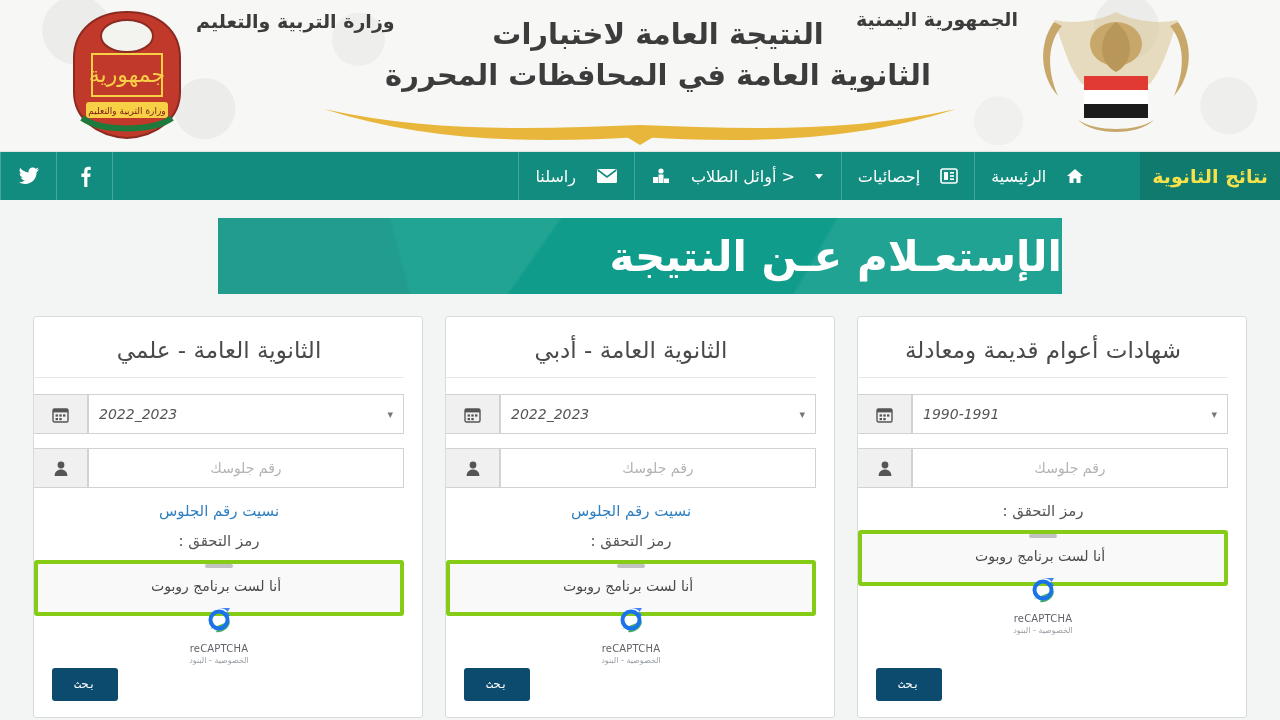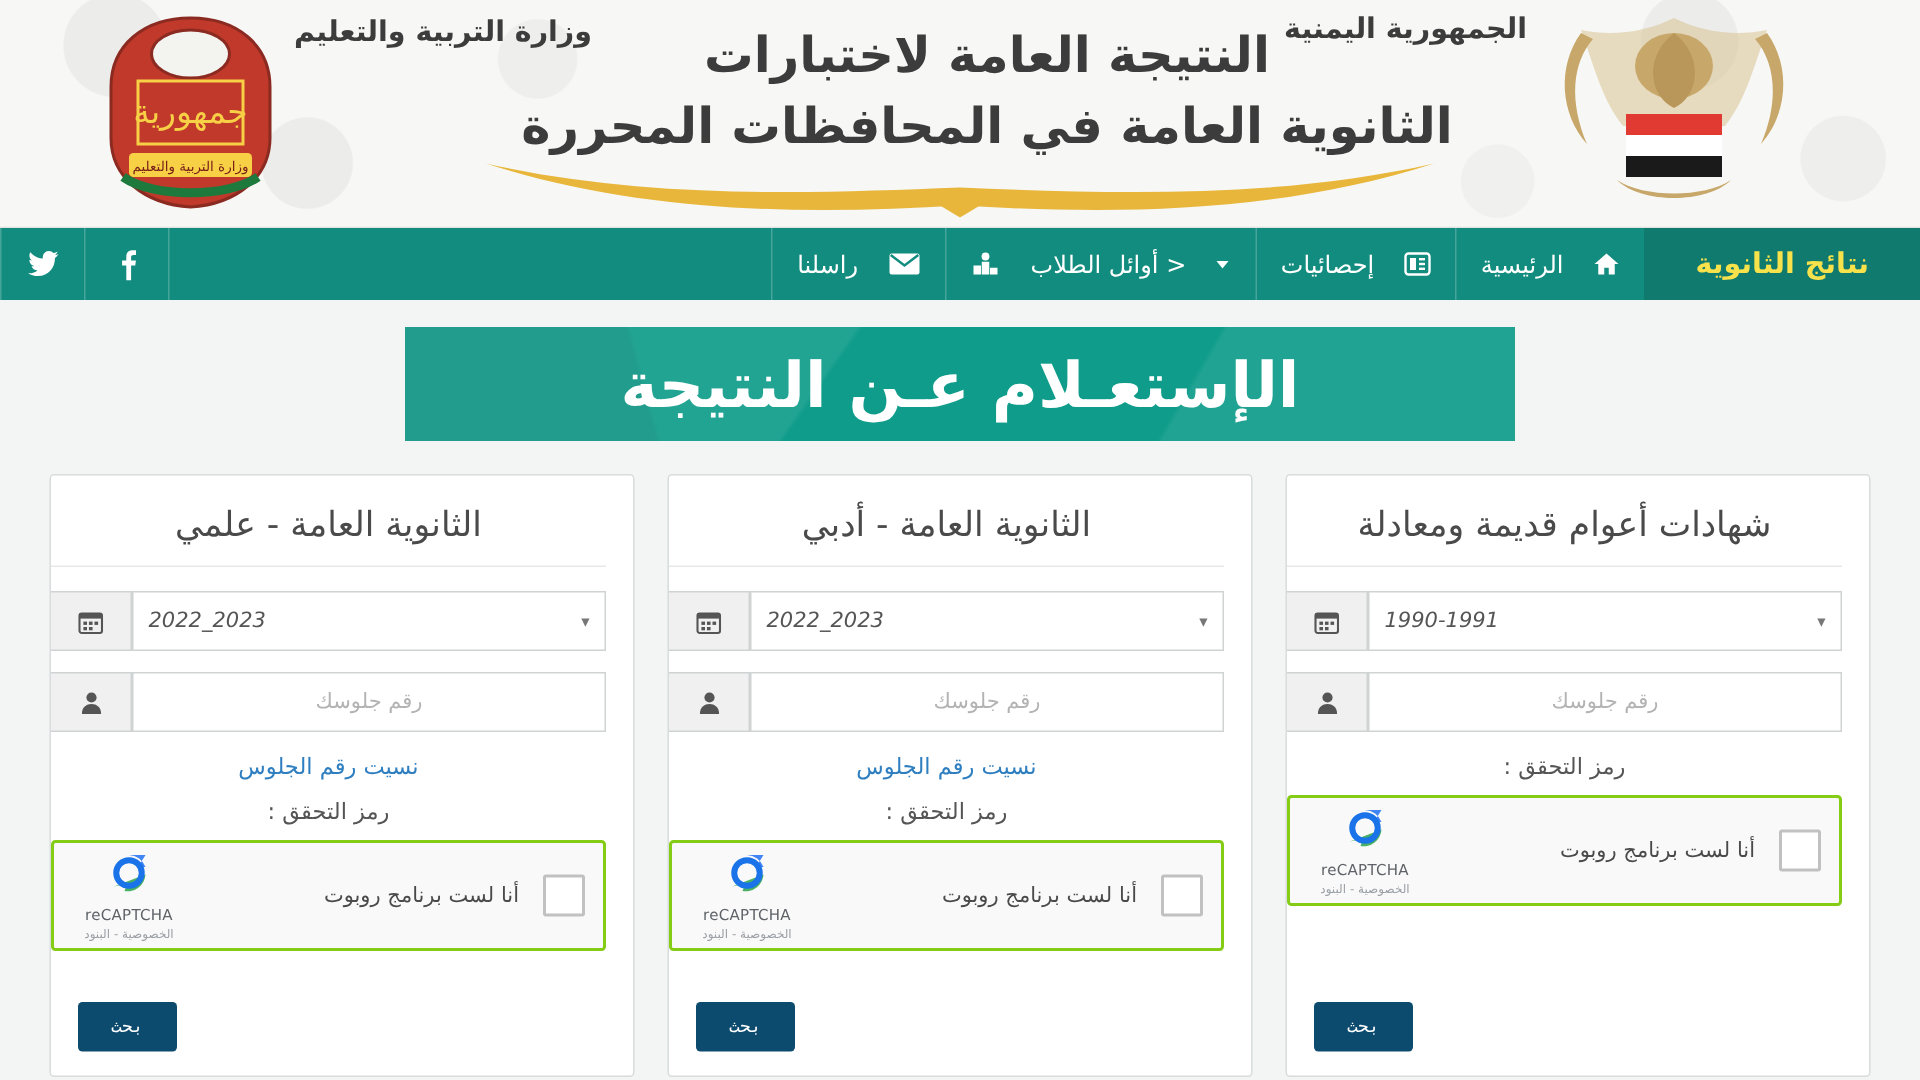--- a/index.html
+++ b/index.html
@@ -42,21 +42,21 @@
       linear-gradient(#f7f7f5, #f7f7f5);
   }
 
   .header-title {
     position: absolute;
     top: 14px;
     left: 0;
     right: 0;
     text-align: center;
     color: #3c3c3c;
-    font-size: 33px;
+    font-size: 29px;
     font-weight: bold;
     line-height: 1.42;
     letter-spacing: 0px;
     padding-left: 36px;
   }
   .header-title .line2 { display: block; }
 
   .swoosh {
     position: absolute;
     bottom: 6px;
@@ -108,24 +108,25 @@
     display: flex;
     flex-direction: row;
     align-items: stretch;
     color: #ffffff;
   }
   .nav-brand {
     background: #0f7a6d;
     color: #f7e24c;
     display: flex;
     align-items: center;
-    padding: 0 34px;
+    padding: 0 12px;
     font-size: 19px;
     font-weight: bold;
     white-space: nowrap;
+    margin-left: 40px;
   }
   .nav-item {
     display: flex;
     align-items: center;
     gap: 20px;
     padding: 0 16px;
     font-size: 16px;
     white-space: nowrap;
     border-left: 1px solid rgba(255,255,255,0.22);
     color: #ffffff;
@@ -150,26 +151,25 @@
   }
 
   
   .title-banner-wrap {
     display: flex;
     justify-content: center;
     margin-top: 18px;
   }
   .title-banner {
     position: relative;
-    width: 740px;
+    width: 844px;
     height: 76px;
     background: #0f9c8a;
     display: flex;
     align-items: center;
-    justify-content: center;
     overflow: hidden;
   }
   .title-banner::before {
     content: "";
     position: absolute;
     inset: 0;
     background:
       linear-gradient(125deg, rgba(255,255,255,0.08) 0 38%, transparent 38.5%),
       linear-gradient(300deg, rgba(255,255,255,0.07) 0 30%, transparent 30.5%),
       linear-gradient(75deg, rgba(0,0,0,0.05) 0 22%, transparent 22.5%);
@@ -268,25 +268,26 @@
   }
   .verify-label {
     text-align: center;
     color: #555;
     font-size: 15px;
     margin-bottom: 10px;
   }
 
   .recaptcha {
     width: 100%;
-    height: 74px;
-    border: 2px solid #84cc16;
+    height: 56px;
+    border: 4px solid #84cc16;
     border-radius: 3px;
     background: #f9f9f9;
     display: flex;
+    flex-direction: column;
     align-items: center;
     padding: 0 12px;
     gap: 10px;
   }
   .recaptcha-check {
     width: 28px;
     height: 28px;
     background: #ffffff;
     border: 2px solid #c1c1c1;
     border-radius: 2px;

